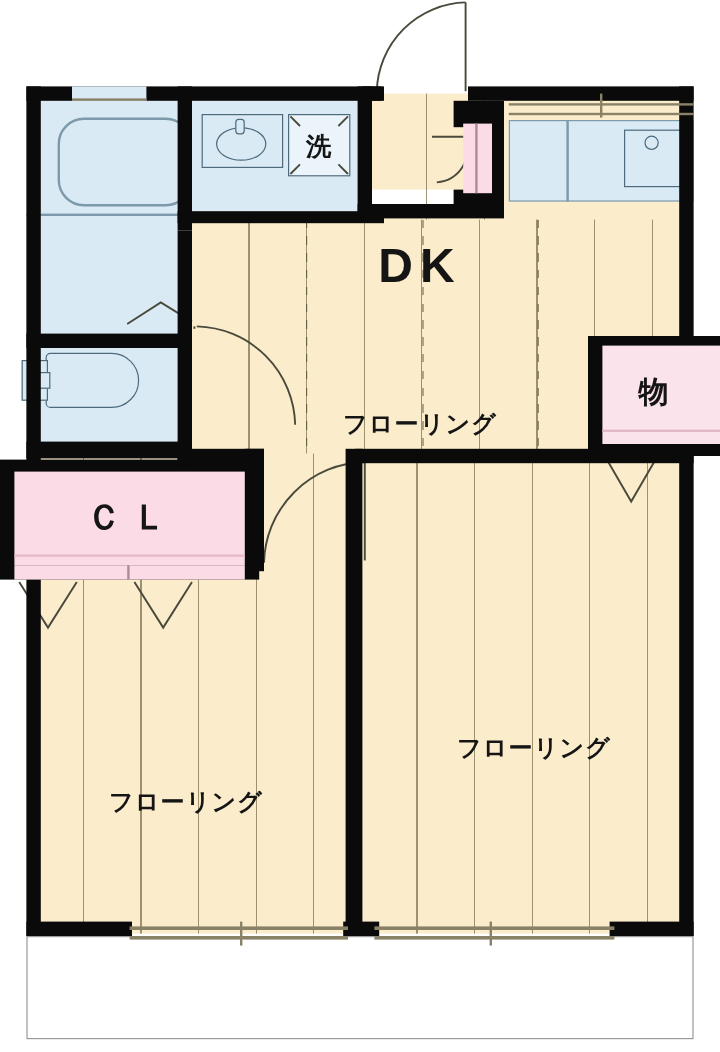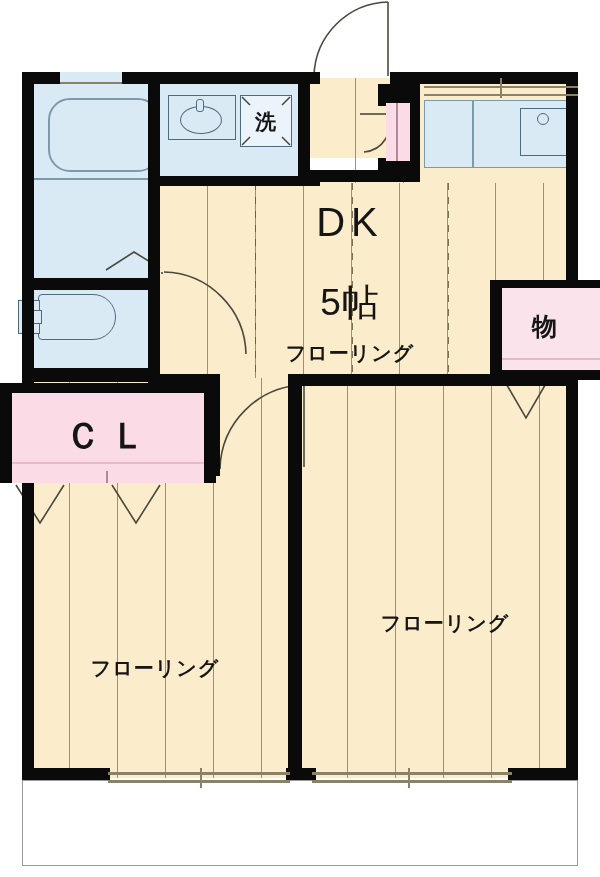--- a/index.html
+++ b/index.html
@@ -67,21 +67,21 @@
     z-index: 12;
   }
 
   
   .lbl {
     z-index: 60;
     color: #151515;
     text-align: center;
     white-space: nowrap;
     letter-spacing: 1px;
-    font-weight: 400;
+    font-weight: 700;
   }
   .lbl-room-en {
     font-size: 40px;
     letter-spacing: 6px;
   }
   .lbl-room-jp {
     font-size: 37px;
     letter-spacing: 2px;
   }
   .lbl-mat {
@@ -91,21 +91,21 @@
   .lbl-small {
     font-size: 21px;
     letter-spacing: 1px;
     font-weight: 700;
   }
   .lbl-tiny {
     font-size: 20px;
     font-weight: 700;
   }
   .lbl-cl {
-    font-size: 36px;
+    font-size: 29px;
     letter-spacing: 9px;
     font-weight: 700;
   }
   .lbl-mono {
     font-size: 25px;
     font-weight: 700;
   }
 
   
   .tub {
@@ -332,20 +332,19 @@
 
   <div class="abs winline" style="left:108px; top:772px; width:182px; height:2.5px; z-index:46;"></div>
   <div class="abs winline" style="left:108px; top:780px; width:182px; height:2.5px; z-index:46;"></div>
   <div class="abs winline" style="left:200px; top:768px; width:2px; height:20px; z-index:46;"></div>
 
   <div class="abs winline" style="left:312px; top:772px; width:200px; height:2.5px; z-index:46;"></div>
   <div class="abs winline" style="left:312px; top:780px; width:200px; height:2.5px; z-index:46;"></div>
   <div class="abs winline" style="left:408px; top:768px; width:2px; height:20px; z-index:46;"></div>
 
   <div class="abs lbl lbl-room-en" style="left:240px; top:200px; width:220px;">DK</div>
-  <div class="abs lbl lbl-mat" style="left:240px; top:278px; width:220px;">5帖</div>
   <div class="abs lbl lbl-tiny" style="left:240px; top:340px; width:220px;">フローリング</div>
 
   <div class="abs lbl lbl-tiny" style="left:330px; top:610px; width:230px;">フローリング</div>
 
   <div class="abs lbl lbl-tiny" style="left:40px; top:655px; width:230px;">フローリング</div>
 
 </div>
 
 </body></html>

